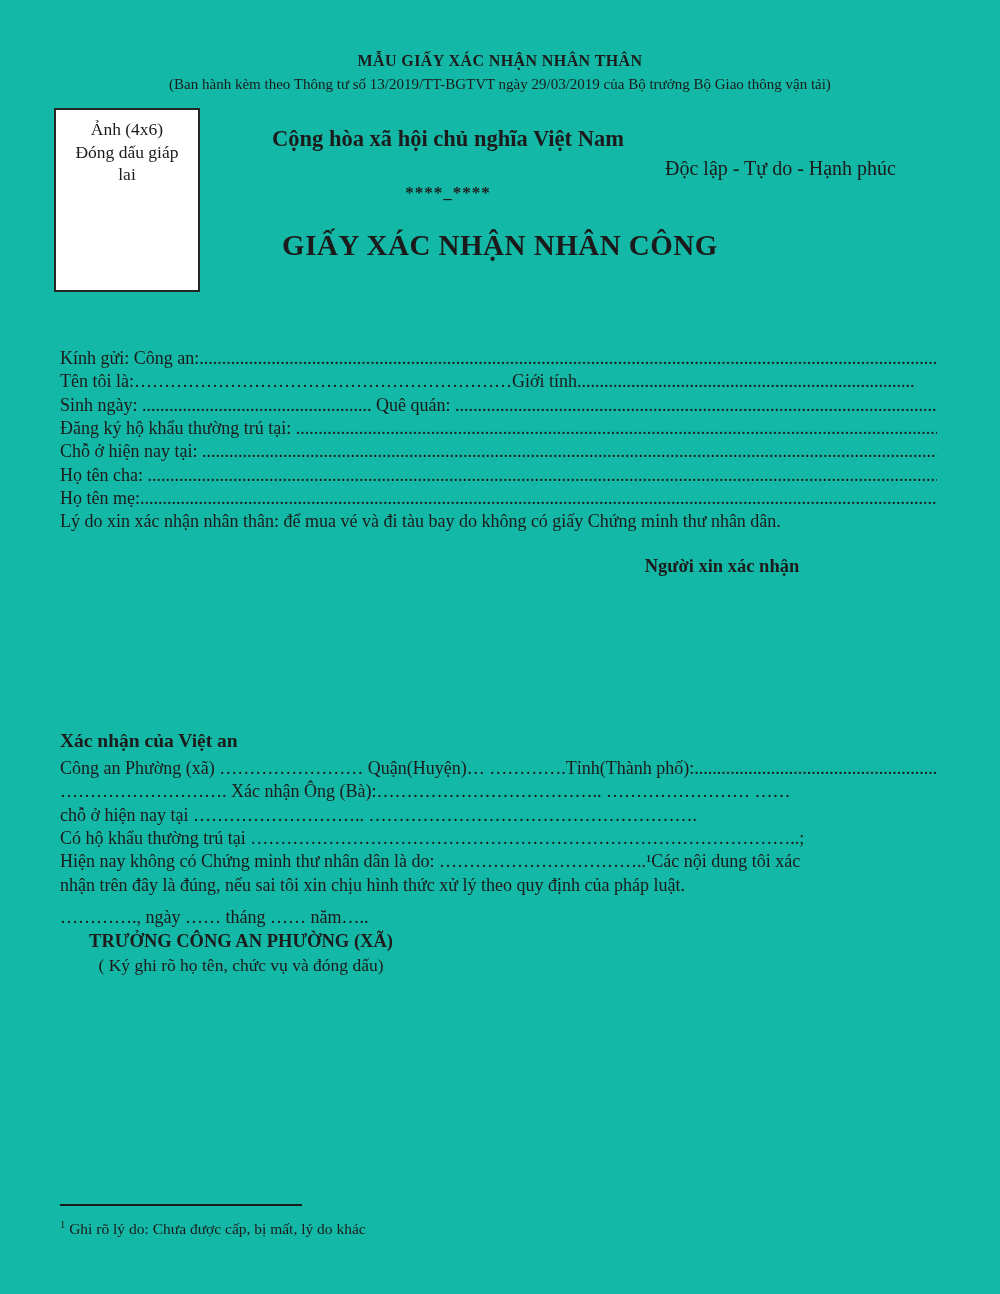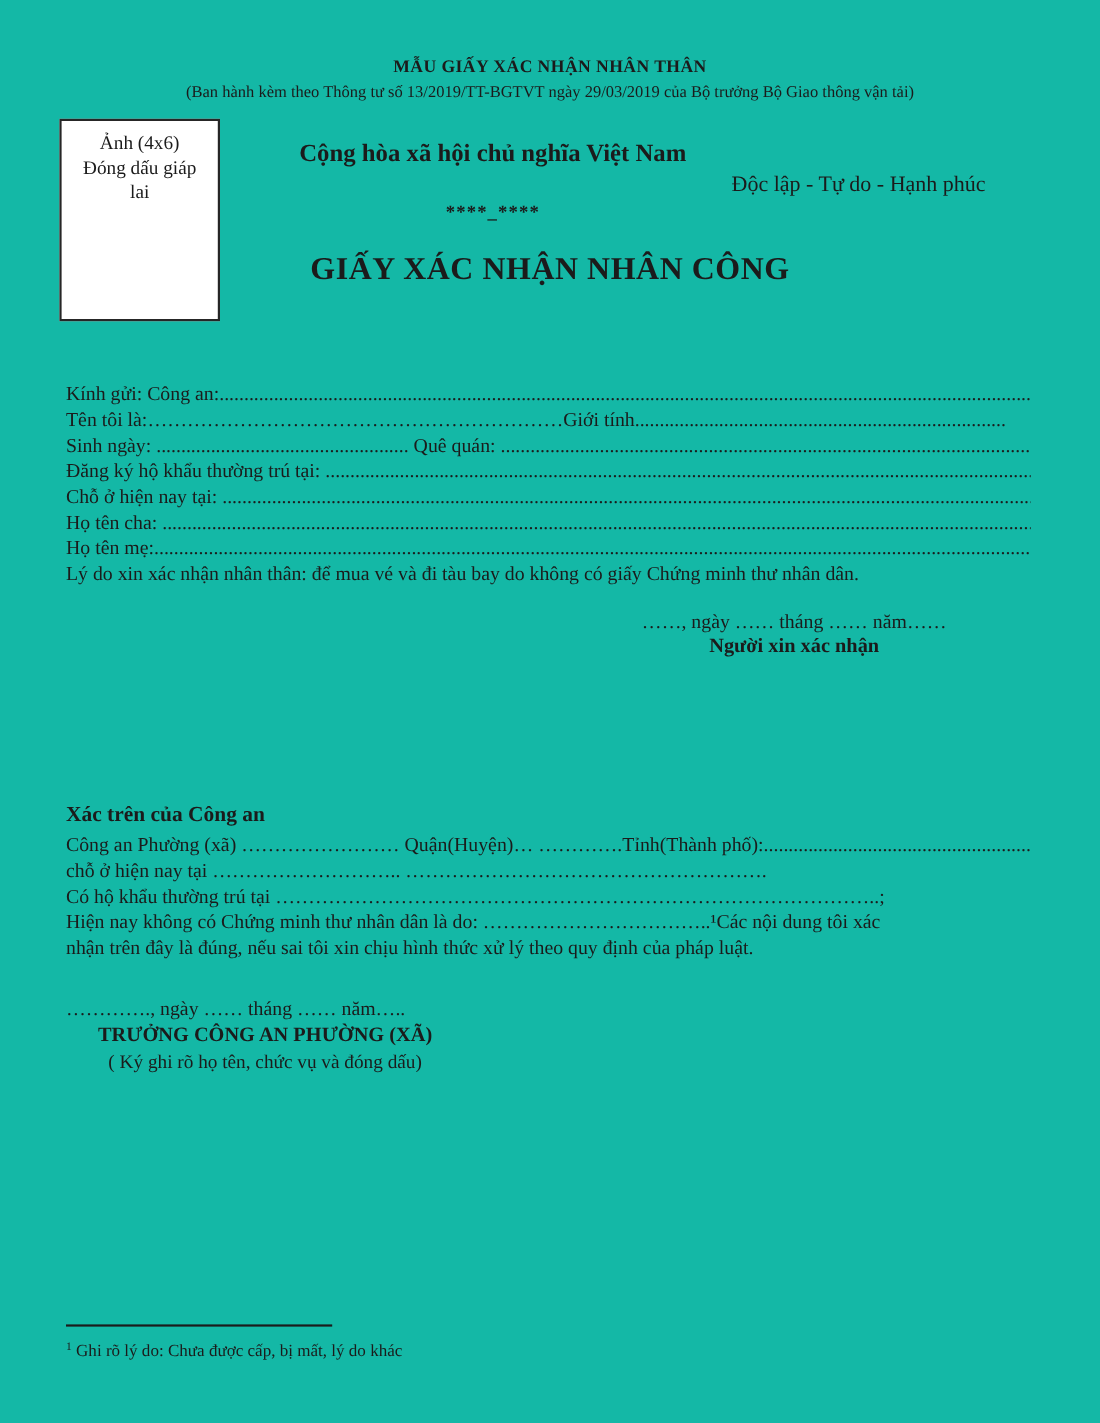--- a/index.html
+++ b/index.html
@@ -82,27 +82,27 @@
     <div class="fline">Tên tôi là:………………………………………………………Giới tính...........................................................................</div>
     <div class="fline">Sinh ngày: ................................................... Quê quán: ..................................................................................................................................</div>
     <div class="fline">Đăng ký hộ khẩu thường trú tại: ..............................................................................................................................................................................</div>
     <div class="fline">Chỗ ở hiện nay tại: ........................................................................................................................................................................................................</div>
     <div class="fline">Họ tên cha: ..................................................................................................................................................................................................................................</div>
     <div class="fline">Họ tên mẹ:...................................................................................................................................................................................................................................</div>
     <div class="fline">Lý do xin xác nhận nhân thân: để mua vé và đi tàu bay do không có giấy Chứng minh thư nhân dân.</div>
   </div>
 
   <div class="app-sig">
-    <div class="app-sig-date">……, ngày …… tháng …… năm……</div>
     <div class="app-sig-title">Người xin xác nhận</div>
   </div>
 
   <div class="police">
-    <div class="police-heading">Xác trên của Công an</div>
+    <div class="police-heading">Xác nhận của Việt an</div>
     <div class="fline">Công an Phường (xã) …………………… Quận(Huyện)… ………….Tỉnh(Thành phố):.......................................................</div>
+    <div class="fline">………………………. Xác nhận Ông (Bà):……………………………….. …………………… ……</div>
     <div class="fline">chỗ ở hiện nay tại ……………………….. ……………………………………………….</div>
     <div class="fline">Có hộ khẩu thường trú tại ………………………………………………………………………………..;</div>
     <div class="fline">Hiện nay không có Chứng minh thư nhân dân là do: ……………………………..¹Các nội dung tôi xác</div>
     <div class="fline">nhận trên đây là đúng, nếu sai tôi xin chịu hình thức xử lý theo quy định của pháp luật.</div>
   </div>
 
   <div class="police-sig">
     <div class="police-sig-date">…………., ngày …… tháng …… năm…..</div>
     <div class="police-sig-title">TRƯỞNG CÔNG AN PHƯỜNG (XÃ)</div>
     <div class="police-sig-note">( Ký ghi rõ họ tên, chức vụ và đóng dấu)</div>

